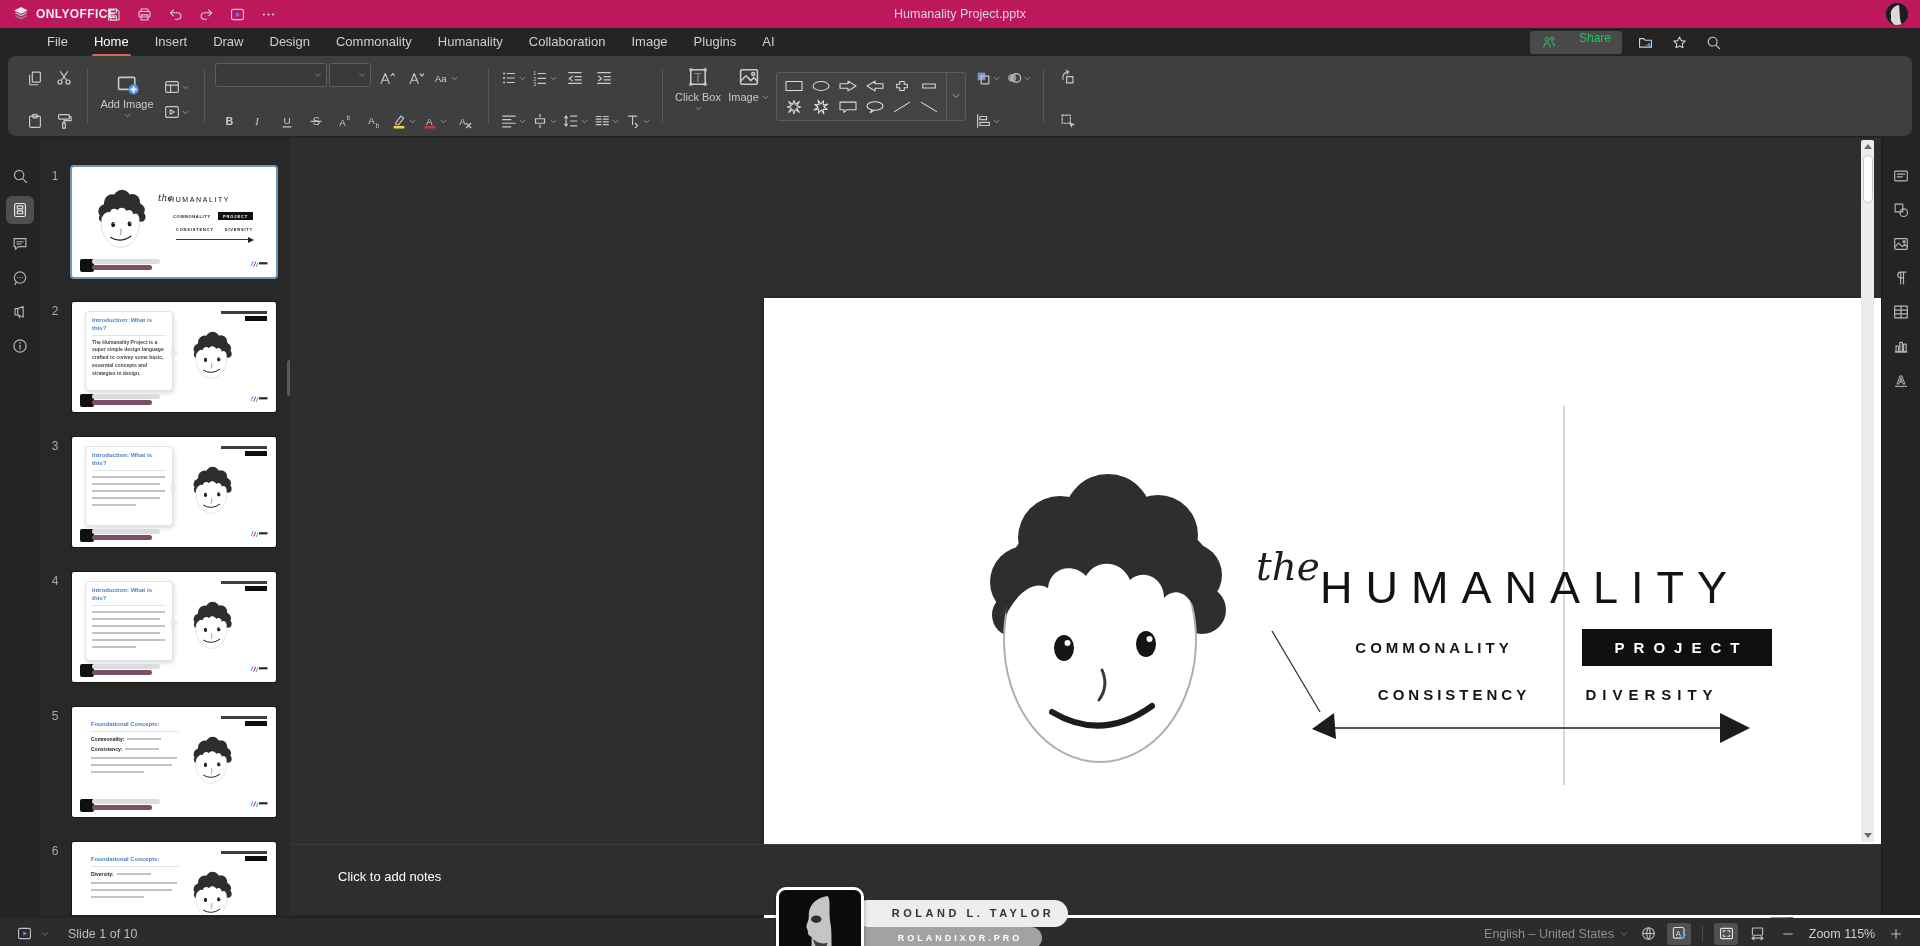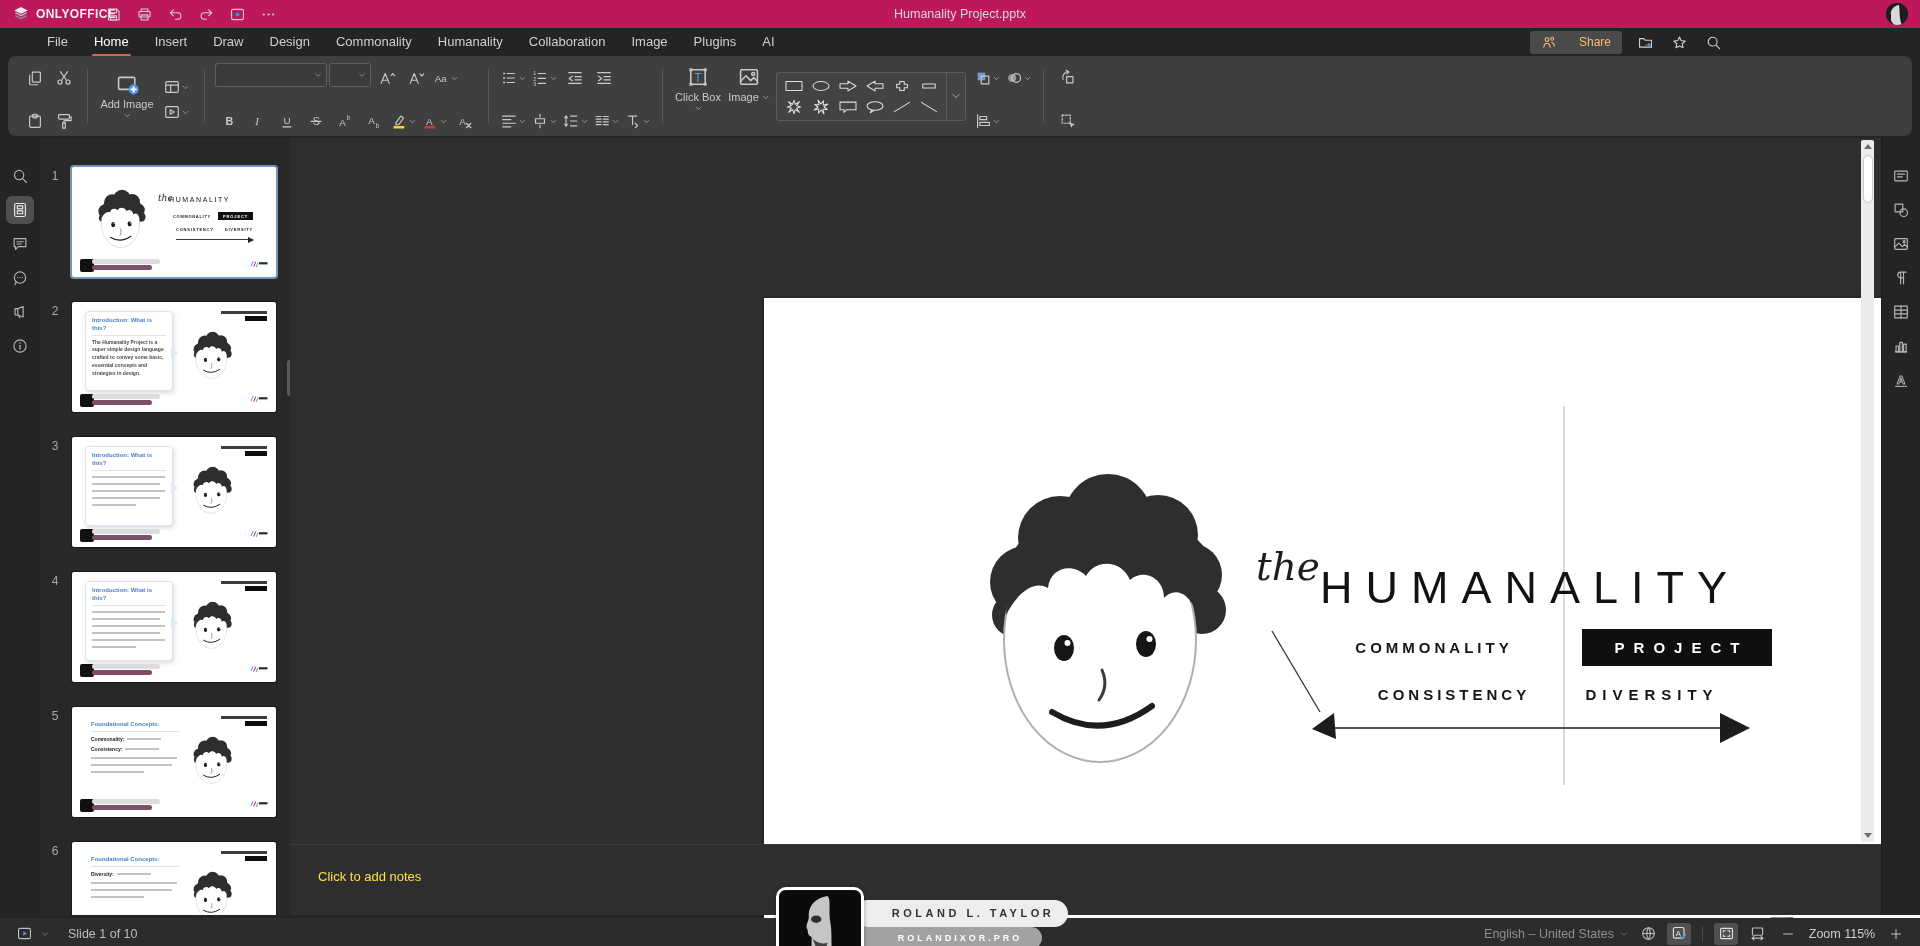--- a/index.html
+++ b/index.html
@@ -17,22 +17,22 @@
              font-size:12.5px;color:#d8d8d8;pointer-events:none}
   #avatar{position:absolute;right:12px;top:3px;width:22px;height:22px;border-radius:50%;overflow:hidden;background:#3a3a3a}
 
   
   #tabsbar{position:absolute;left:16px;top:28px;width:1720px;height:28px;background:#242424}
   #tabs{position:absolute;left:18px;top:0;height:28px;display:flex;align-items:center}
   .tab{padding:0 13px;font-size:13px;color:#cfcfcf;height:28px;line-height:27px;position:relative;cursor:pointer}
   .tab.active{color:#fff}
   .tab.active:after{content:"";position:absolute;left:11px;right:11px;bottom:-1px;height:3px;border-radius:2px;background:var(--accent,#cf6a4c)}
   #hdr-right{position:absolute;right:12px;top:2px;height:24px;display:flex;align-items:center;gap:12px}
-  #share-btn{height:23px;padding:0 11px;border-radius:3px;background:#4a4a4a;color:#fdba74;font-size:12px;
-             display:flex;align-items:center;gap:22px;cursor:pointer}
+  #share-btn{height:23px;padding:0 11px;border-radius:3px;background:#4a4a4a;color:#22c55e;font-size:12px;
+             display:flex;gap:22px;cursor:pointer}
   #hdr-icons{display:flex;align-items:center;gap:12px;color:#c3c3c3}
 
   
   #toolbar{position:absolute;left:8px;top:56px;width:1904px;height:80px;background:#3f3f3f;border-radius:8px;
            display:flex;align-items:stretch;padding:5px 10px;box-sizing:border-box;color:#c9c9c9}
   .tgroup{display:flex;flex-direction:column;justify-content:space-between;padding:1px 3px}
   .trow{display:flex;align-items:center;gap:2px}
   .tbtn{min-width:25px;height:25px;border-radius:3px;display:flex;align-items:flex-end;justify-content:center;
         color:#c9c9c9;cursor:pointer;padding:0 1px}
   .tbtn .caret svg{width:9px;height:9px}
@@ -129,21 +129,21 @@
   .sc-btn.b{bottom:0}
   .sc-up{width:0;height:0;border-left:4px solid transparent;border-right:4px solid transparent;border-bottom:5px solid #6d6d6d}
   .sc-dn{width:0;height:0;border-left:4px solid transparent;border-right:4px solid transparent;border-top:5px solid #6d6d6d}
   .sc-thumb{position:absolute;left:1.5px;top:15px;width:10px;height:48px;border-radius:5px;background:#fdfdfd;border:1px solid #c9c9c9;box-sizing:border-box;cursor:grab}
   #nav-next{position:absolute;left:1859px;top:845px;width:16px;height:15px;border-radius:2px;background:#ececec;
             display:flex;align-items:center;justify-content:center;cursor:pointer}
   #nav-next span{width:0;height:0;border-left:4px solid transparent;border-right:4px solid transparent;border-top:5px solid #555}
 
   
   #notes{position:absolute;left:290px;top:844px;width:1591px;height:71px;background:#2e2e2e;border-top:1px solid #3a3a3a;box-sizing:border-box}
-  #notes span{display:block;margin:24px 0 0 28px;font-size:13px;color:#fde047}
+  #notes span{display:block;margin:24px 0 0 48px;font-size:13px;color:#ffffff}
   #statusbar{position:absolute;left:0;top:918px;width:1920px;height:31px;background:#2c2c2c;display:flex;align-items:center}
   .sbtn{width:24px;height:22px;border-radius:3px;color:#c0c0c0;display:flex;align-items:center;justify-content:center;cursor:pointer}
   .sbtn.on{background:#505050;color:#e2e2e2}
   #sb-left{display:flex;align-items:center;gap:4px;padding-left:12px}
   #sb-left .sb-caret{color:#9a9a9a}
   #slide-counter{margin-left:14px;font-size:12.5px;color:#bdbdbd}
   #sb-right{margin-left:auto;display:flex;align-items:center;gap:7px;padding-right:12px}
   #language{display:flex;align-items:center;gap:5px;color:#8f8f8f;font-size:12.5px;cursor:pointer}
   #language svg{width:10px;height:10px}
   .sb-sep{width:1px;height:16px;background:#4a4a4a;margin:0 4px}

